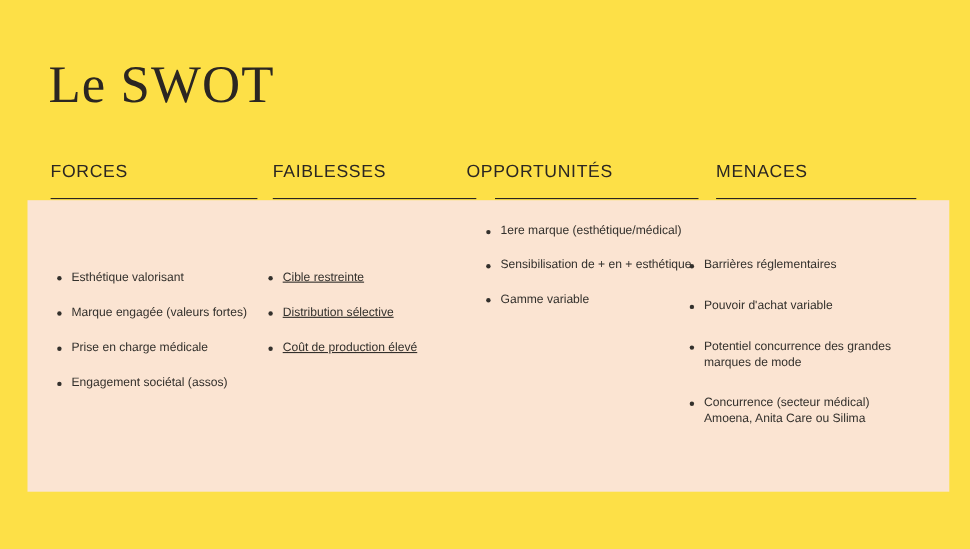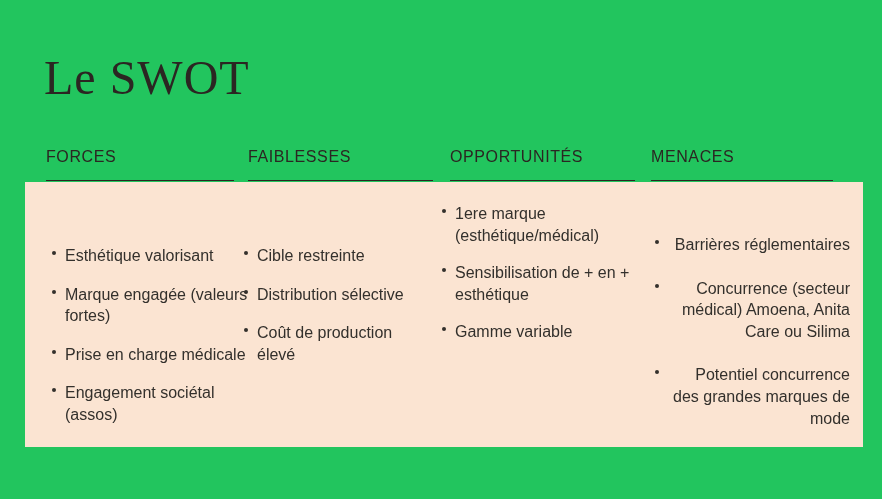--- a/index.html
+++ b/index.html
@@ -10,21 +10,21 @@
     width: 882px;
     height: 499px;
     background: #fdf3ec;
     font-family: "Liberation Sans", sans-serif;
     overflow: hidden;
     position: relative;
   }
   .slide {
     position: absolute;
     inset: 0;
-    background: #22c55e;
+    background: #fde047;
   }
   .title {
     position: absolute;
     left: 44px;
     top: 54px;
     font-family: "Liberation Serif", serif;
     font-size: 48px;
     font-weight: 400;
     color: #2b2622;
     letter-spacing: 1px;
@@ -52,21 +52,21 @@
     white-space: nowrap;
   }
   .col-rule {
     position: absolute;
     top: 180px;
     height: 1px;
     background: #2b2622;
   }
   .col-items {
     position: absolute;
-    font-size: 16px;
+    font-size: 11px;
     color: #33302c;
     line-height: 1.35;
   }
   .item {
     position: relative;
     padding-left: 13px;
     margin-bottom: 17px;
   }
   .item:before {
     content: "";
@@ -79,29 +79,29 @@
     background: #33302c;
   }
 
   
   #head-forces       { left: 46px; }
   #rule-forces       { left: 46px; width: 188px; }
   #items-forces      { left: 52px; top: 245px; width: 200px; }
 
   #head-faiblesses   { left: 248px; }
   #rule-faiblesses   { left: 248px; width: 185px; }
-  #items-faiblesses  { left: 244px; top: 245px; width: 190px; }
+  #items-faiblesses  { left: 244px; top: 245px; width: 190px; text-decoration: underline; }
 
-  #head-opportunites { left: 450px; }
+  #head-opportunites { left: 424px; }
   #rule-opportunites { left: 450px; width: 185px; }
   #items-opportunites{ left: 442px; top: 203px; width: 215px; }
 
   #head-menaces      { left: 651px; }
   #rule-menaces      { left: 651px; width: 182px; }
-  #items-menaces     { left: 655px; top: 234px; width: 195px; text-align: right; }
+  #items-menaces     { left: 627px; top: 234px; width: 195px; }
 
   #items-opportunites .item { margin-bottom: 16px; }
   #items-menaces .item { margin-bottom: 22px; }
 </style>
 </head>
 <body>
 
 <div class="slide">
 
   <div class="title">Le SWOT</div>
@@ -132,18 +132,19 @@
     <div class="col-items" id="items-opportunites">
       <div class="item">1ere marque (esthétique/médical)</div>
       <div class="item">Sensibilisation de + en + esthétique</div>
       <div class="item">Gamme variable</div>
     </div>
 
     <div class="col-head" id="head-menaces">MENACES</div>
     <div class="col-rule" id="rule-menaces"></div>
     <div class="col-items" id="items-menaces">
       <div class="item">Barrières réglementaires</div>
+      <div class="item">Pouvoir d'achat variable</div>
+      <div class="item">Potentiel concurrence des grandes marques de mode</div>
       <div class="item">Concurrence (secteur médical) Amoena, Anita Care ou Silima</div>
-      <div class="item">Potentiel concurrence des grandes marques de mode</div>
     </div>
 
   </div>
 </div>
 
 </body></html>

